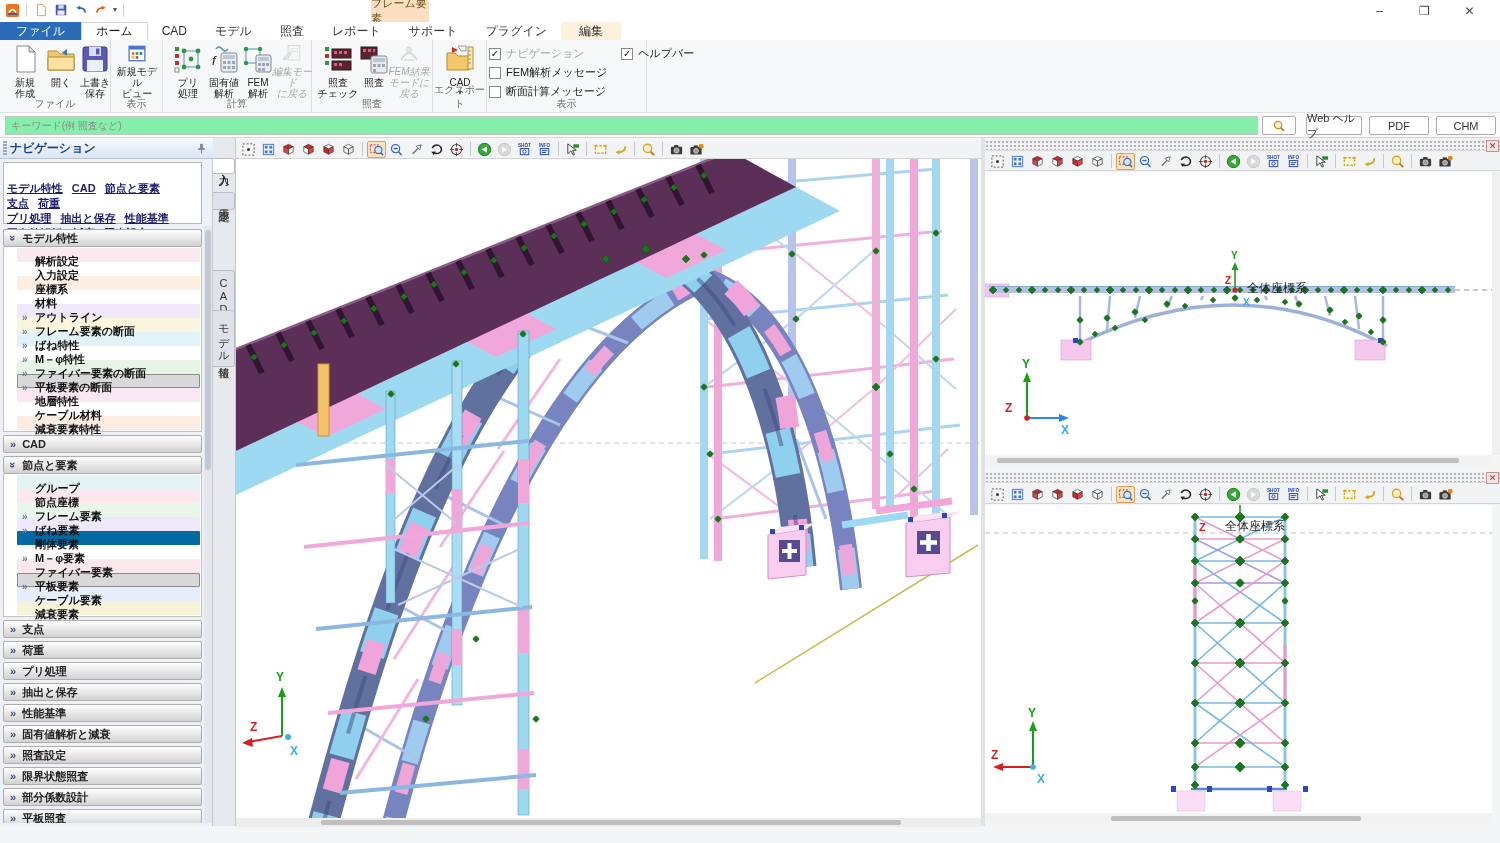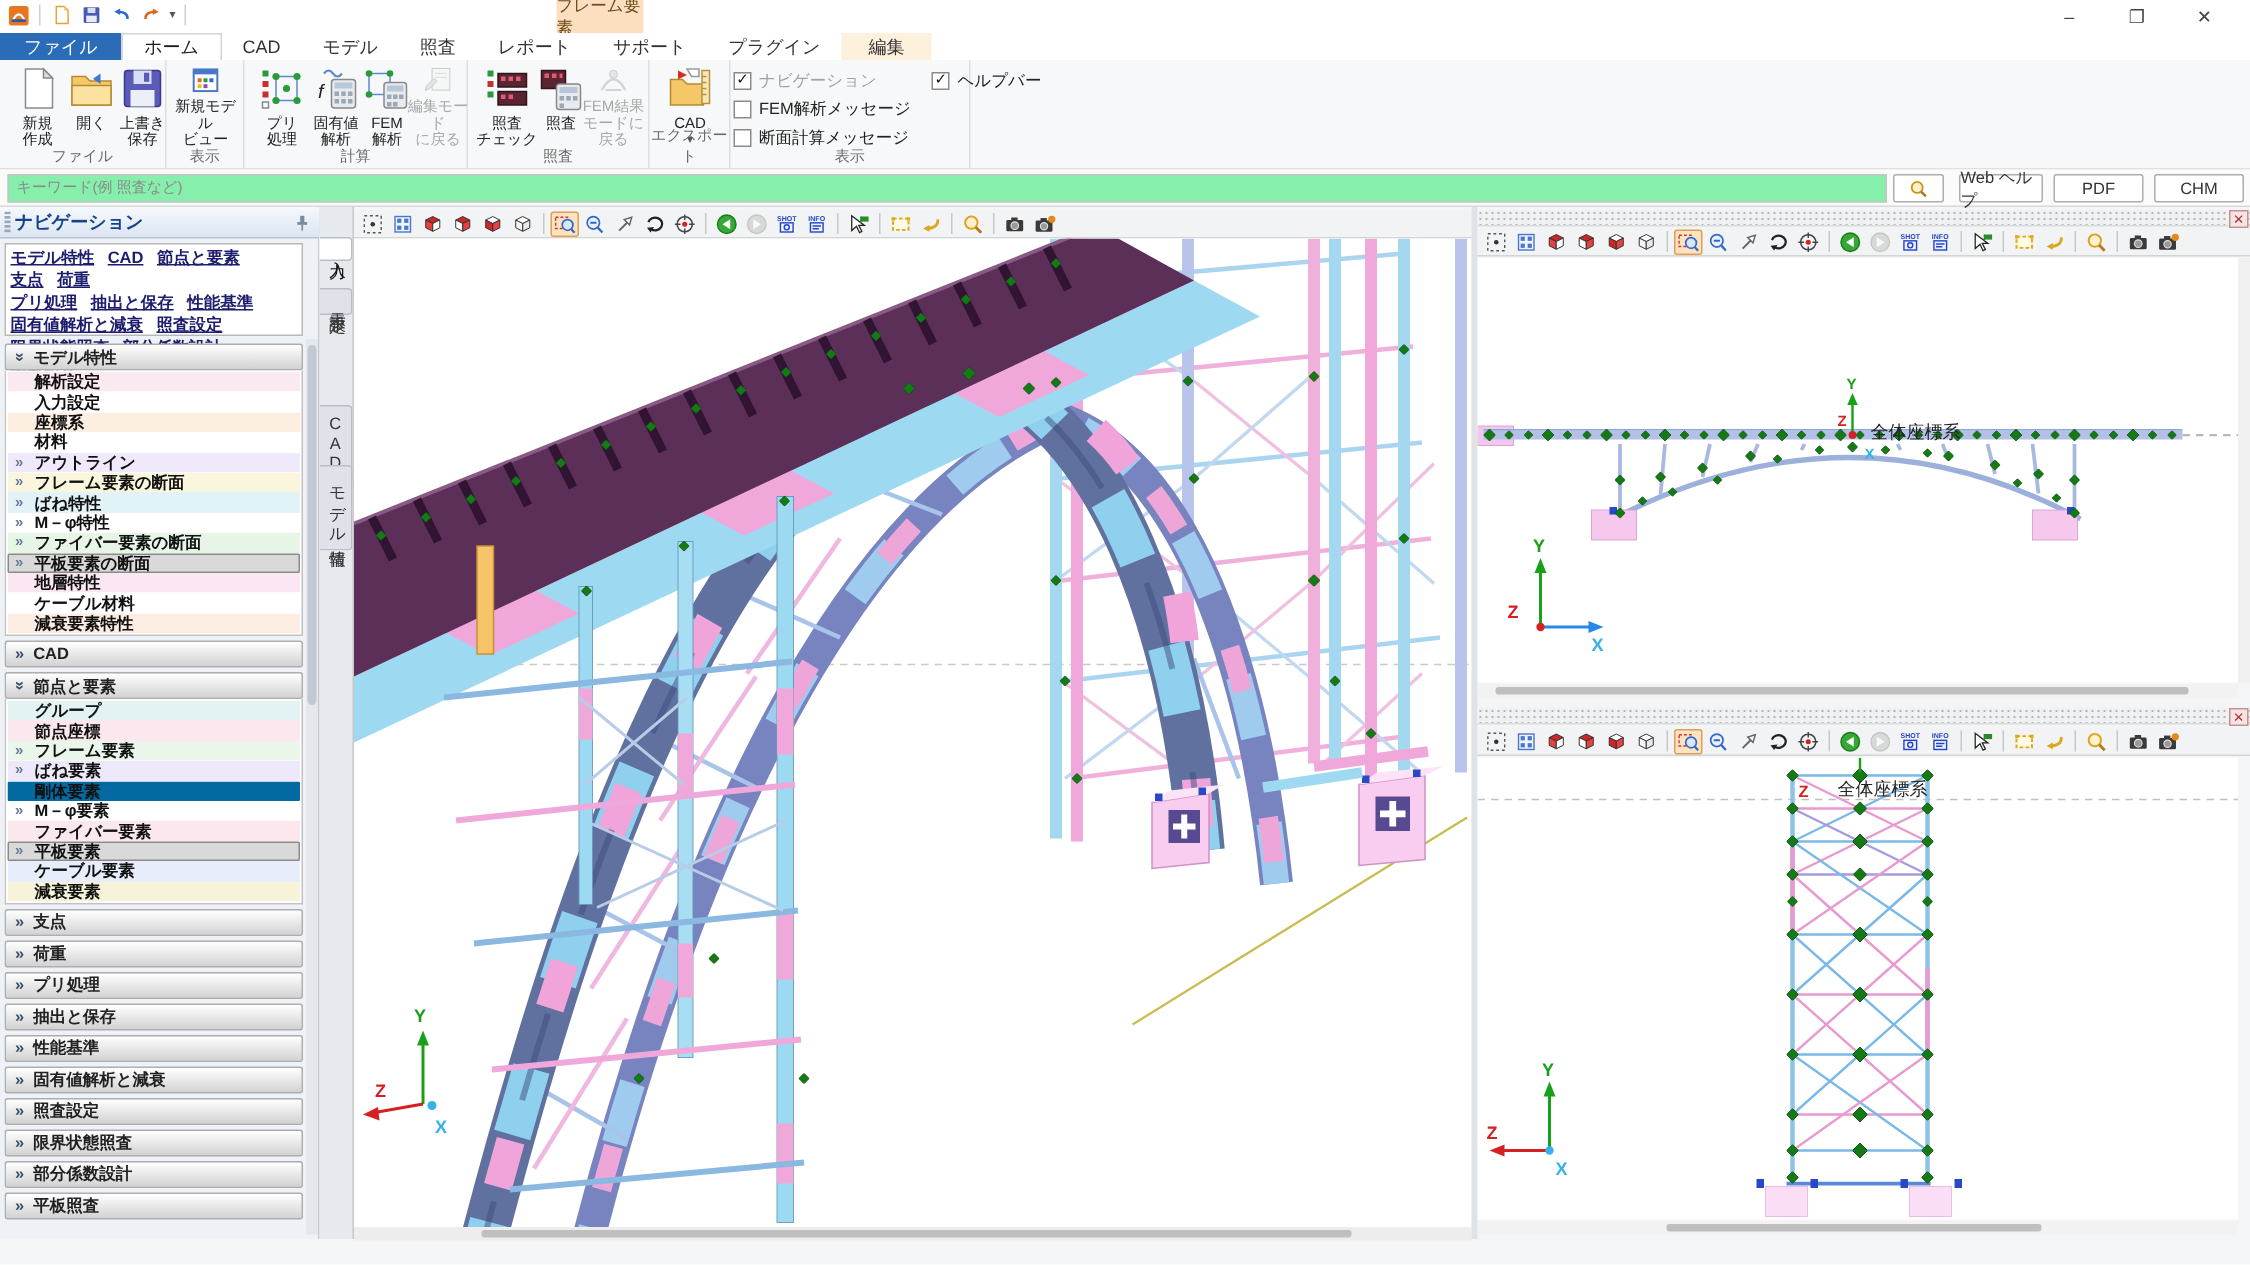--- a/index.html
+++ b/index.html
@@ -26,21 +26,21 @@
     display:flex; align-items:center; justify-content:center; font-size:11px; position:absolute; }
   .tab.ctx { background:#fdf0dc; padding:2px 18px; }
 
   
   #ribbon { left:0; top:40px; width:1500px; height:73px; background:#f7f8f9; border-bottom:1px solid #e0e0e0; }
   .rgroup { position:absolute; top:0; height:72px; border-right:1px solid #dddee0; }
   .rgroup-label { position:absolute; bottom:1px; width:100%; text-align:center; color:#6a6a6a; font-size:10px; }
   .rbtn { position:absolute; top:3px; width:46px; height:56px; display:flex; flex-direction:column; align-items:center; gap:2px; }
   .rbtn .ric { width:32px; height:32px; }
   .rbtn .rlabel { font-size:10px; line-height:11px; text-align:center; white-space:pre-line; color:#222; }
-  .rbtn.disabled .rlabel { color:#a8a8a8; }
+  .rbtn.disabled .rlabel { color:#a8a8a8;font-style:italic; }
   .rbtn.disabled svg { opacity:.4; filter:grayscale(1); }
   .caret { color:#555; font-size:8px; line-height:6px; }
   .cbgrid { position:absolute; left:489px; top:4px; display:flex; flex-direction:column; flex-wrap:wrap; height:60px; width:150px; column-gap:14px; }
   .cbrow { display:flex; align-items:center; gap:5px; height:19px; }
   .cbbox { width:12px; height:12px; border:1px solid #8a8a8a; background:#fff; display:flex; align-items:center; justify-content:center; font-size:10px; color:#111; }
   .cblabel { font-size:11px; color:#222; }
   .cbrow.dim .cblabel { color:#9aa4ae; }
 
   
   #helprow { left:0; top:113px; width:1500px; height:25px; background:#fbfbfb; border-bottom:1px solid #d8d8d8; }
@@ -55,29 +55,29 @@
   #btn-chm { left:1436px; width:60px; }
 
   
   #navpanel { left:0; top:138px; width:213px; height:688px; background:#eef1f5; border-right:1px solid #c8c8c8; }
   #nav-header { position:absolute; left:0; top:0; width:213px; height:21px;
     background:linear-gradient(#f6f9fd,#dbe5f1); border-bottom:1px solid #b8c4d4;
     display:flex; align-items:center; }
   #nav-header .grip { width:4px; height:15px; margin:0 3px; background-image:linear-gradient(#9aa8bc 60%,transparent 60%); background-size:2px 3px; }
   #nav-title { font-size:12px; font-weight:bold; color:#15428b; }
   #nav-pin { position:absolute; right:5px; top:4px; width:13px; height:13px; color:#5a6a80; font-size:11px; }
-  #nav-links { position:absolute; left:3px; top:24px; width:199px; height:62px; background:#fff; border:1px solid #b8b8b8; padding:2px 3px; line-height:15px; }
+  #nav-links { position:absolute; left:3px; top:24px; width:199px; height:62px; background:#fff; border:1px solid #b8b8b8; padding:18px 3px; line-height:15px; }
   .navlink { color:#1d1d6e; font-weight:bold; text-decoration:underline; margin-right:9px; white-space:nowrap; font-size:11px; }
   #nav-sections { position:absolute; left:3px; top:88px; width:199px; height:597px; overflow:hidden; }
   .sec-header { height:18px; margin-top:3px; background:linear-gradient(#ffffff,#d2d2d2); border:1px solid #aeaeae; border-radius:2px;
     display:flex; align-items:center; gap:6px; padding:0 6px; font-weight:bold; color:#222; }
   .sec-header .chv { color:#3a4a6a; font-weight:bold; font-size:11px; }
   .sec-header .chv.open { display:inline-block; transform:rotate(90deg); }
   .sec-items { background:#fff; border:1px solid #c2c2c2; border-top:none; padding:1px 1px; }
-  .sec-item { height:13.4px; display:flex; align-items:center; gap:3px; padding:0 3px 0 4px; border:1px solid transparent; border-radius:1px; }
+  .sec-item { height:13.4px; display:flex; align-items:center; gap:3px; padding:12px 3px 0 4px; border:1px solid transparent; border-radius:1px;margin-left:12px; }
   .sec-item .ilabel { font-weight:bold; font-size:11px; color:#111; white-space:nowrap; }
   .sec-item .ichv { color:#6a7a9a; font-weight:bold; font-size:10px; width:10px; }
   .sec-item.selected { border:1px solid #8a8a8a; }
   #nav-scroll { position:absolute; right:0; top:88px; width:8px; height:597px; background:#e4e7ec; }
   #nav-thumb { position:absolute; left:1px; top:4px; width:6px; height:240px; background:#c2c8d2; border-radius:3px; }
 
   
   #sidetabs { left:213px; top:138px; width:23px; height:688px; background:#e6e9ee; border-right:1px solid #c8c8c8; }
   .vtab { position:absolute; left:0; width:22px; background:#dfe3e9; border:1px solid #b8bec8; border-left:none; border-radius:0 3px 3px 0;
     writing-mode:vertical-rl; text-orientation:upright; display:flex; align-items:center; justify-content:center;

